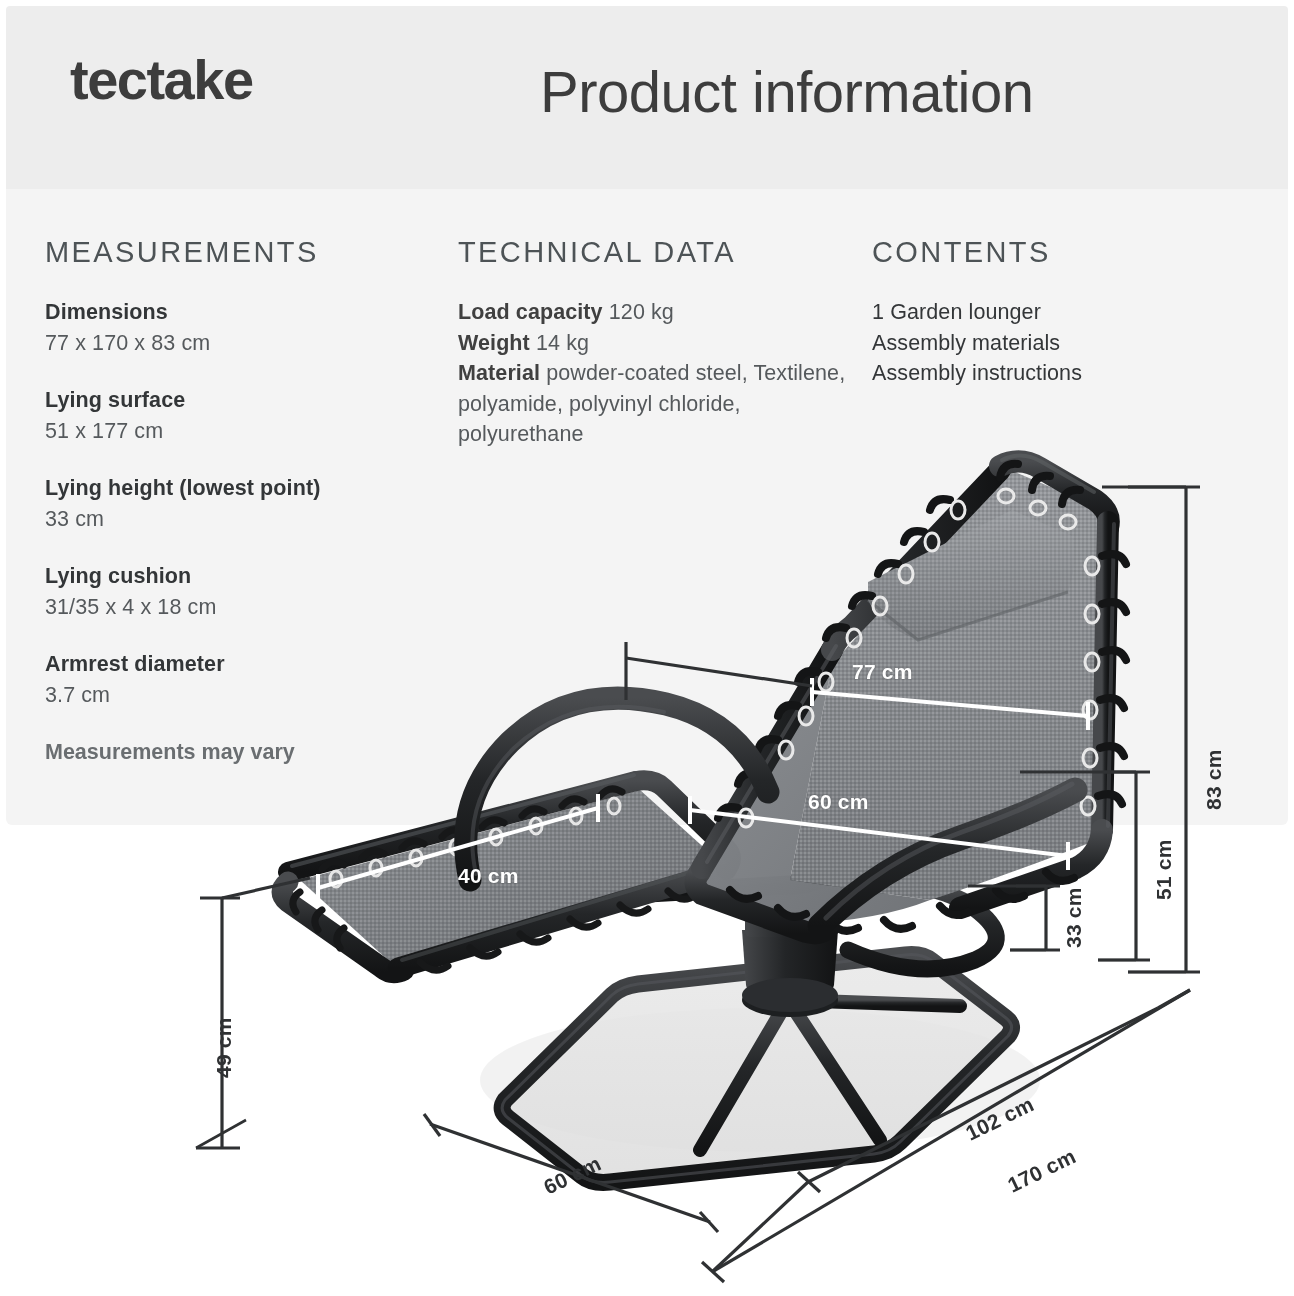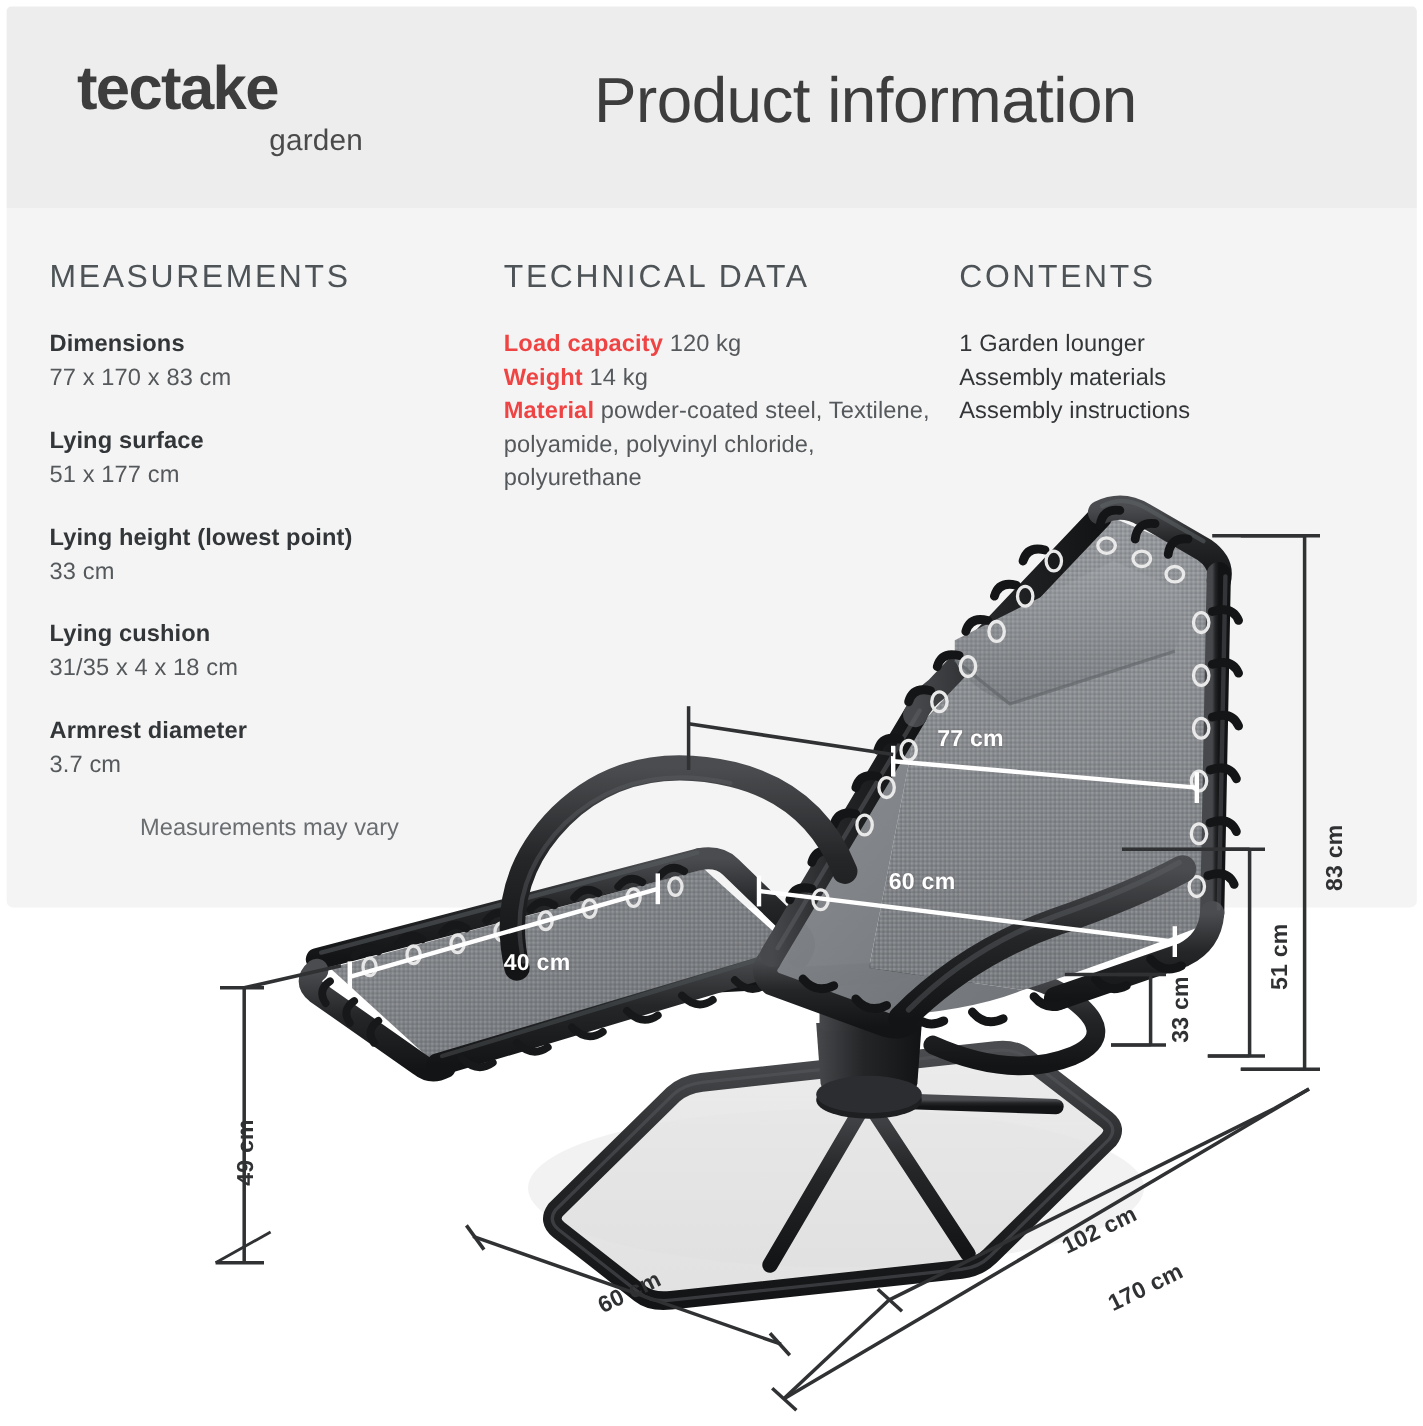--- a/index.html
+++ b/index.html
@@ -60,28 +60,28 @@
   .meas-group { margin-bottom: 27px; }
   .meas-label {
     font-size: 21.5px; font-weight: 700; color: #333638;
     line-height: 1.42; letter-spacing: 0.1px;
   }
   .meas-value {
     font-size: 21.5px; font-weight: 400; color: #55595c;
     line-height: 1.42; letter-spacing: 0.1px;
   }
   .note {
-    font-size: 21.5px; font-weight: 400; color: #6a6e71;
-    line-height: 1.42; margin-top: 18px; text-align: center;
+    font-size: 21.5px; font-weight: 700; color: #6a6e71;
+    line-height: 1.42; margin-top: 18px;
   }
 
   .td-line {
     font-size: 21.5px; line-height: 1.42; color: #55595c; letter-spacing: 0.1px;
   }
-  .td-line b { font-weight: 700; color: #ef4444; }
+  .td-line b { font-weight: 700; color: #404040; }
 
   .contents-line {
     font-size: 21.5px; font-weight: 400; color: #333638;
     line-height: 1.42; letter-spacing: 0.1px;
   }
 
   
   .illus { position: absolute; left: 0; top: 0; width: 1078px; height: 1296px; }
   .illus svg { display: block; }
 
@@ -96,21 +96,20 @@
 </style>
 </head>
 <body>
 
 <div class="page">
 
   <div class="header-band"></div>
 
   <div class="logo-wrap">
     <div class="logo-main">tectake</div>
-    <div class="logo-sub">garden</div>
   </div>
 
   <div class="page-title">Product information</div>
 
   <div class="body-panel"></div>
 
   <div class="cols">
 
     <div class="col col-1">
       <div class="col-heading">MEASUREMENTS</div>

